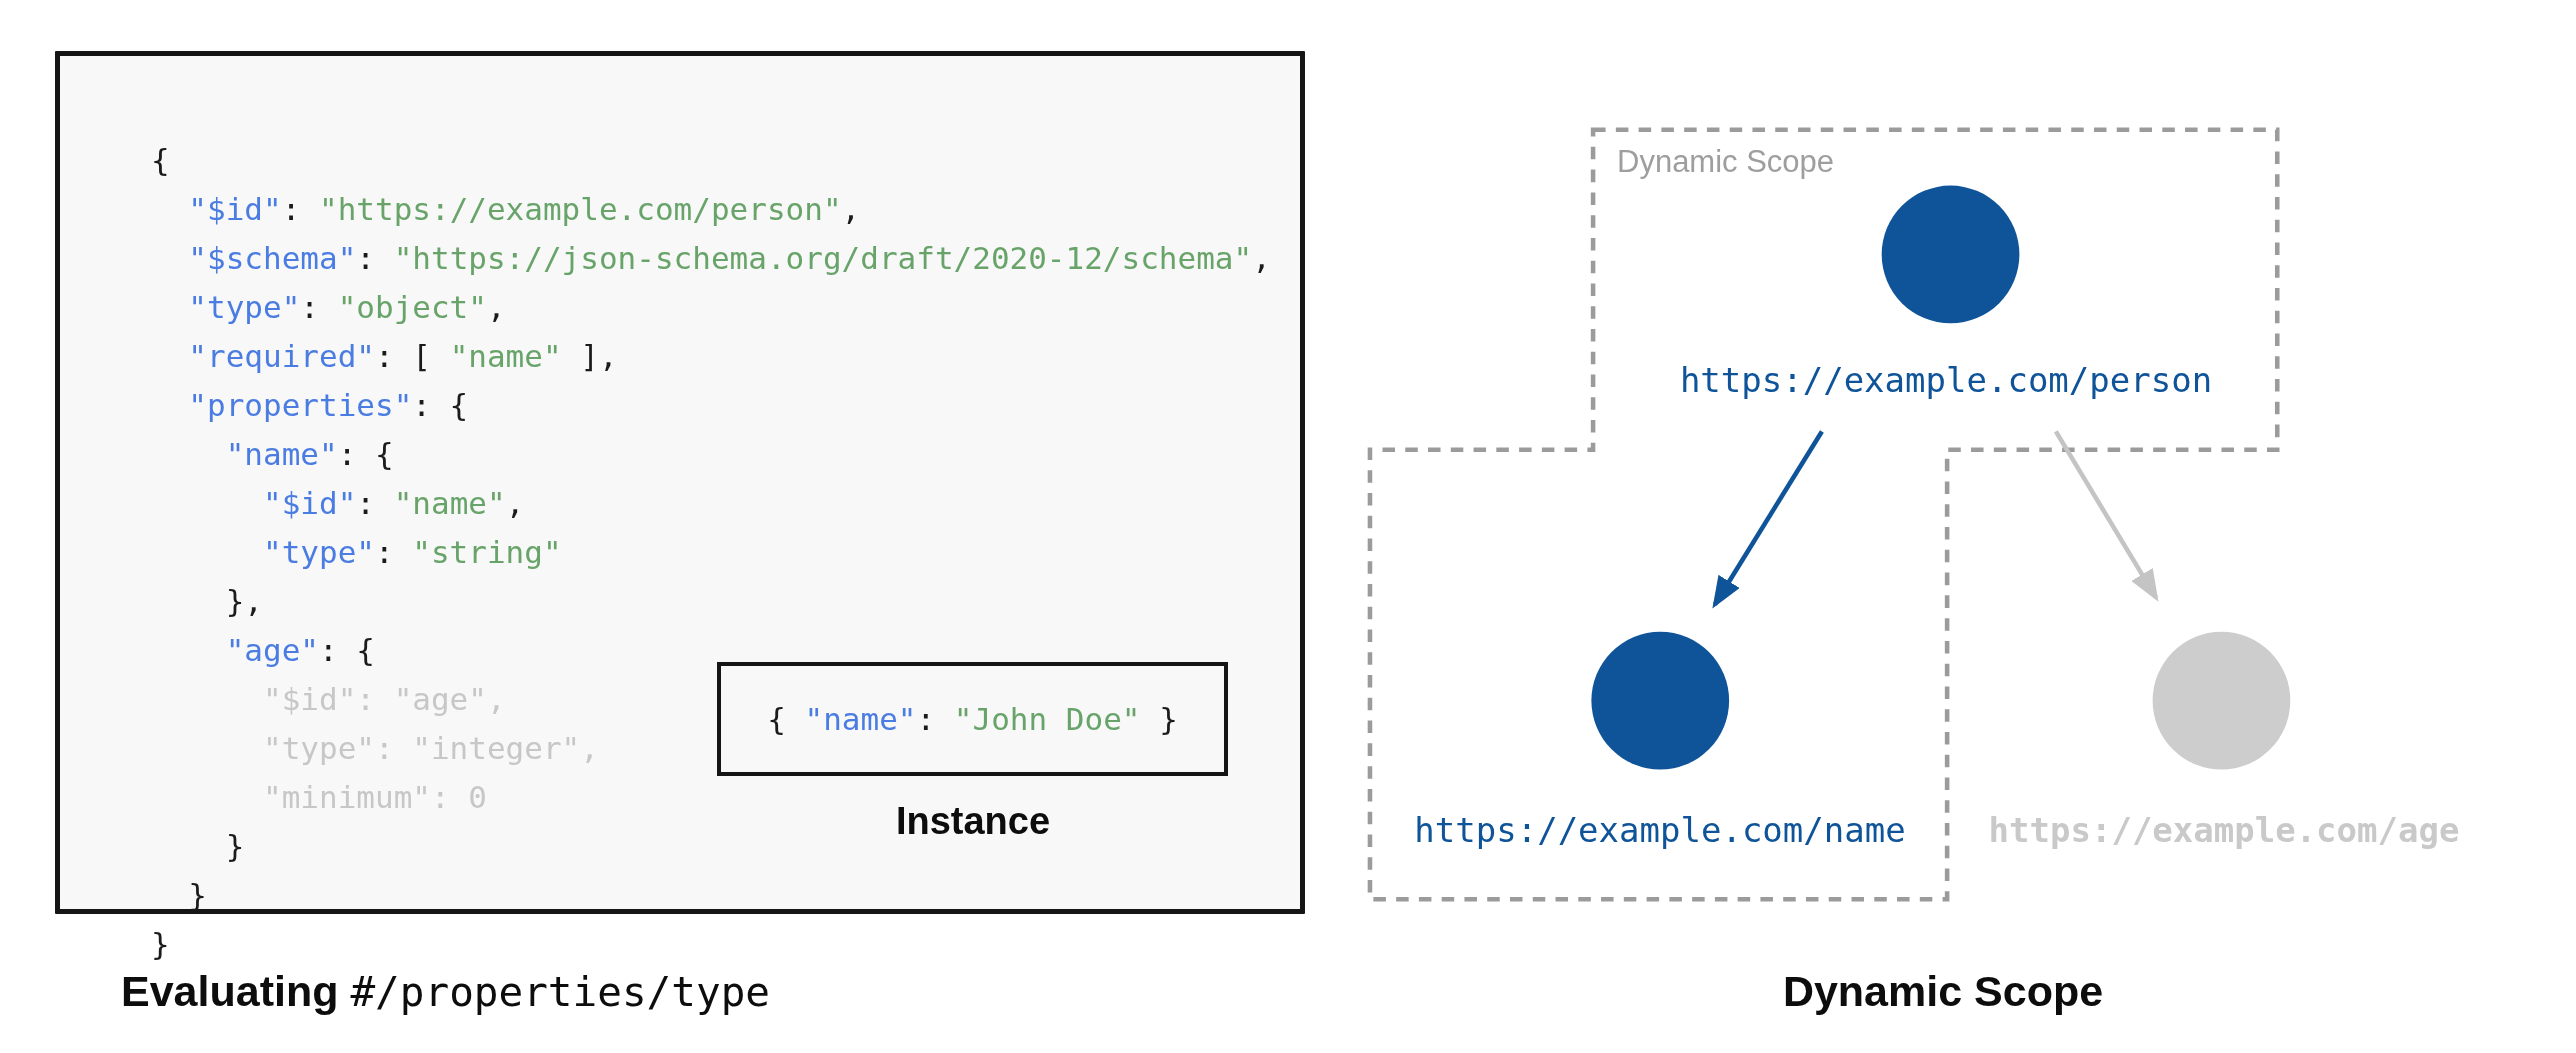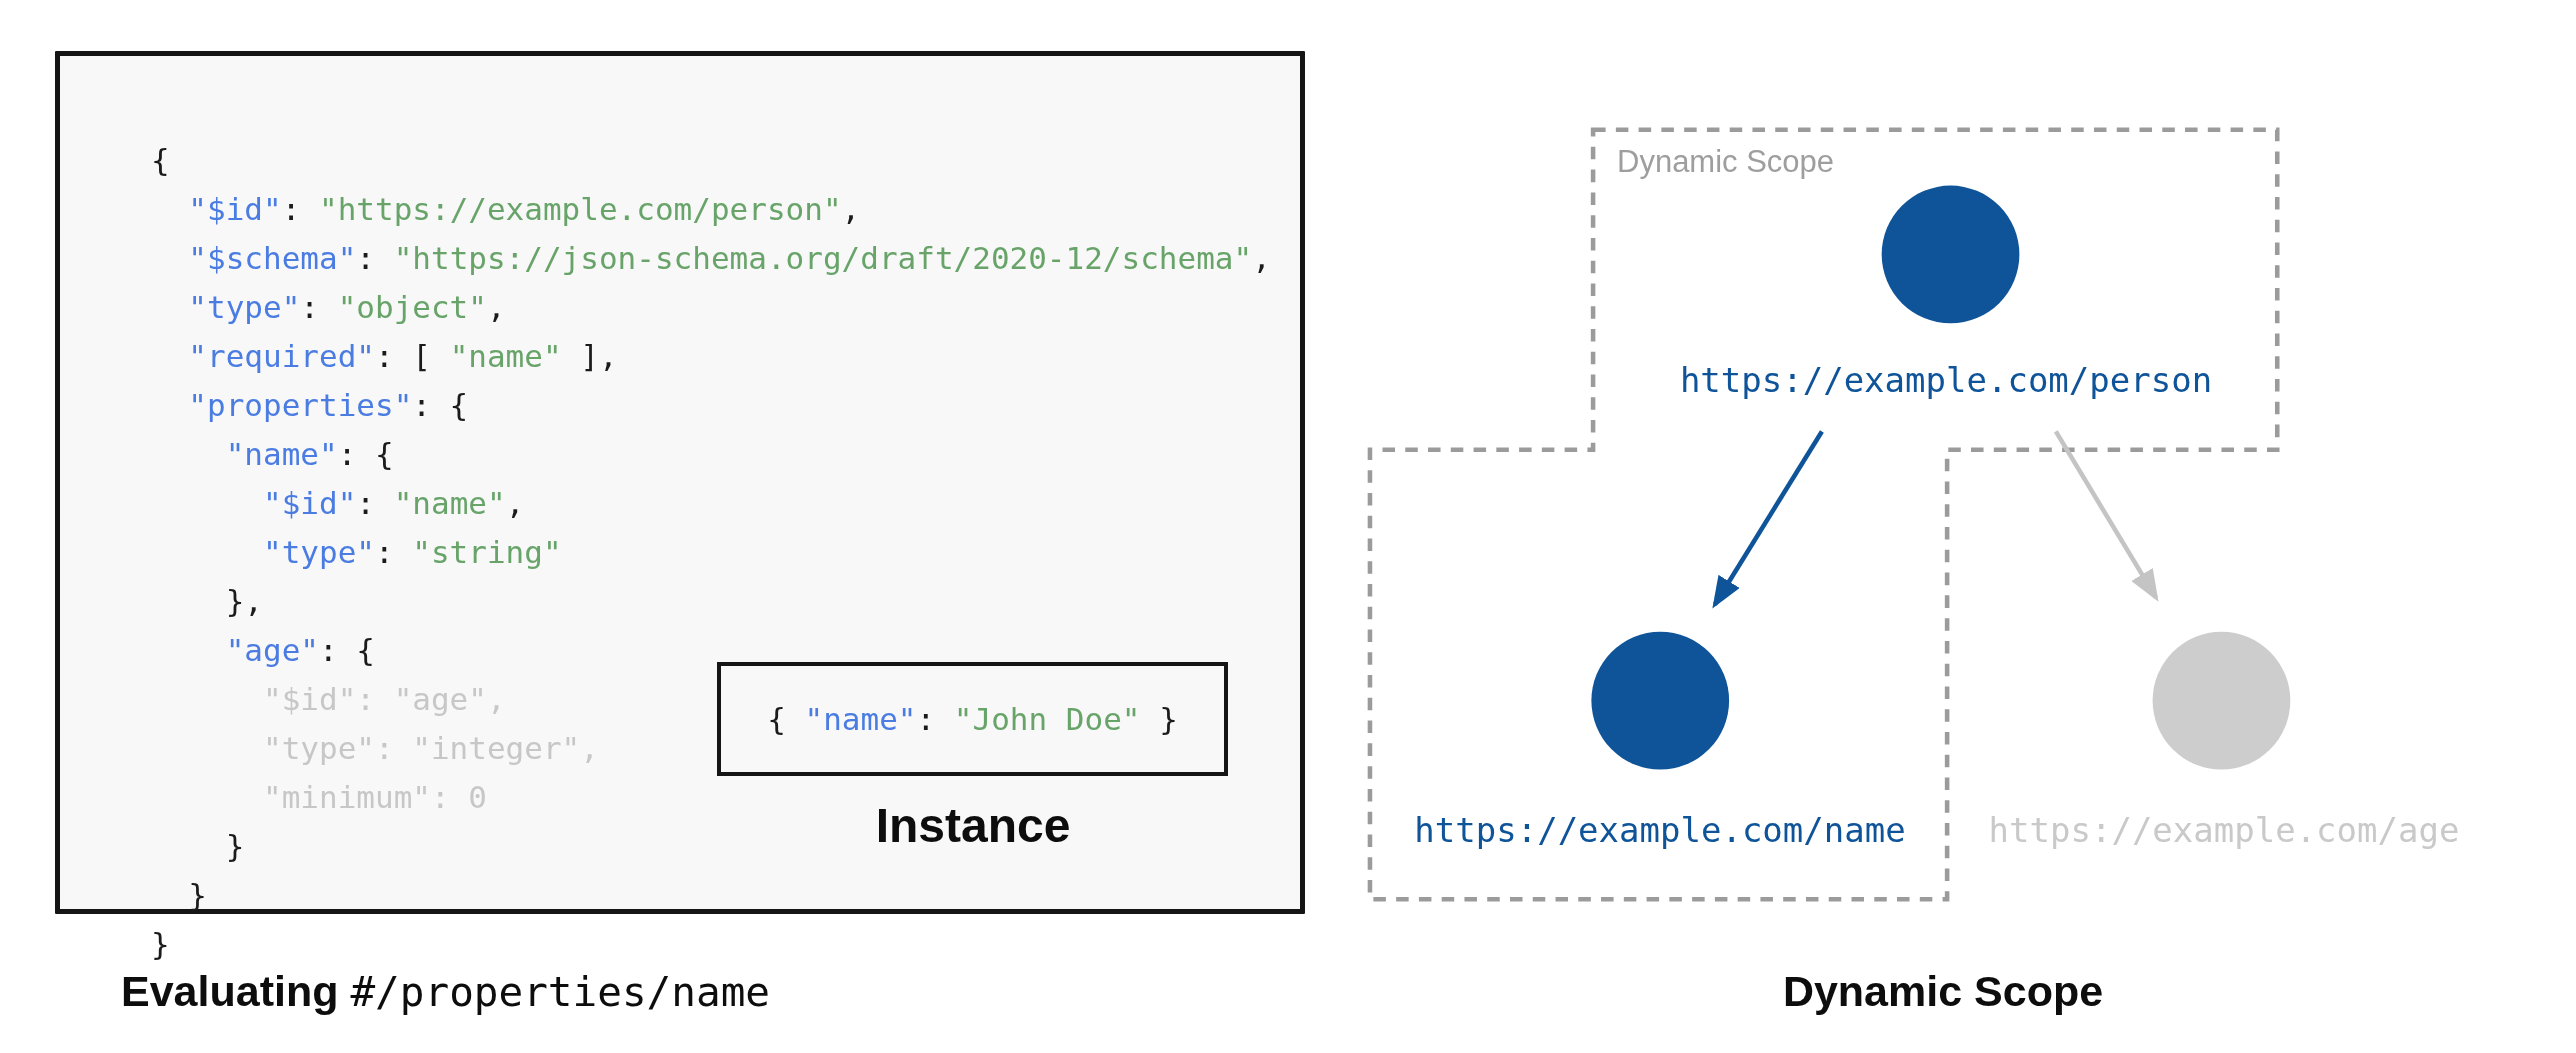--- a/index.html
+++ b/index.html
@@ -18,54 +18,54 @@
   .code .g{color:#c7c7c7;}   
 
   .instance-box{position:absolute;left:717px;top:662px;width:511px;height:114px;
                 box-sizing:border-box;border:4px solid #151515;background:#f8f8f8;
                 display:flex;align-items:center;justify-content:center;
                 font-family:"DejaVu Sans Mono","Liberation Mono",monospace;
                 font-size:31px;white-space:pre;}
   .instance-box .k{color:#4a7ce2;} .instance-box .s{color:#68a469;} .instance-box .p{color:#1b1b1b;}
 
   .instance-label{position:absolute;left:973px;top:802px;transform:translateX(-50%);
-                  font-weight:bold;font-size:48px;color:#0d0d0d;line-height:1;}
+                  font-weight:bold;font-size:38px;color:#0d0d0d;line-height:1;}
 
   .caption{position:absolute;top:970px;line-height:1;white-space:nowrap;color:#0d0d0d;}
   .caption .cap-bold{font-weight:bold;font-size:43px;font-family:"Liberation Sans",sans-serif;text-align:right;}
   .caption .cap-mono{font-size:41px;font-family:"DejaVu Sans Mono","Liberation Mono",monospace;}
   #caption-left{left:121px;}
   #caption-right{left:1943px;transform:translateX(-50%);}
 
   
   #diagram-svg{position:absolute;left:0;top:0;}
   .scope-label{position:absolute;left:1617px;top:146px;font-size:31px;color:#9e9e9e;line-height:1;}
   .node-url{position:absolute;transform:translateX(-50%);line-height:1;white-space:nowrap;
             font-family:"DejaVu Sans Mono","Liberation Mono",monospace;font-size:34px;}
   .url-blue{color:#0f5499;}
-  .url-gray{color:#c9c9c9;}
+  .url-gray{color:#c9c9c9;font-weight:bold;}
   #url-person{left:1946px;top:363px;}
   #url-name{left:1660px;top:813px;}
   #url-age{left:2224px;top:813px;}
 </style>
 </head>
 <body>
 
 <div id="stage">
 
   <div class="code-box">
     <pre class="code"><div><span class="p">{</span></div><div><span class="k">  "$id"</span><span class="p">: </span><span class="s">"https://example.com/person"</span><span class="p">,</span></div><div><span class="k">  "$schema"</span><span class="p">: </span><span class="s">"https://json-schema.org/draft/2020-12/schema"</span><span class="p">,</span></div><div><span class="k">  "type"</span><span class="p">: </span><span class="s">"object"</span><span class="p">,</span></div><div><span class="k">  "required"</span><span class="p">: [ </span><span class="s">"name"</span><span class="p"> ],</span></div><div><span class="k">  "properties"</span><span class="p">: {</span></div><div><span class="k">    "name"</span><span class="p">: {</span></div><div><span class="k">      "$id"</span><span class="p">: </span><span class="s">"name"</span><span class="p">,</span></div><div><span class="k">      "type"</span><span class="p">: </span><span class="s">"string"</span></div><div><span class="p">    },</span></div><div><span class="k">    "age"</span><span class="p">: {</span></div><div><span class="g">      "$id": "age",</span></div><div><span class="g">      "type": "integer",</span></div><div><span class="g">      "minimum": 0</span></div><div><span class="p">    }</span></div><div><span class="p">  }</span></div><div><span class="p">}</span></div></pre>
   </div>
 
   <div class="instance-box"><div><span class="p">{ </span><span class="k">"name"</span><span class="p">: </span><span class="s">"John Doe"</span><span class="p"> }</span></div></div>
 
   <div class="instance-label">Instance</div>
 
   <div class="caption" id="caption-left">
-    <span class="cap-bold">Evaluating </span><span class="cap-mono">#/properties/name</span>
+    <span class="cap-bold">Evaluating </span><span class="cap-mono">#/properties/type</span>
   </div>
 
   <svg id="diagram-svg" width="2576" height="1053" viewBox="0 0 4524 1850">
     <defs>
       <marker id="head-blue" viewBox="0 0 10 10" refX="8.5" refY="5" markerWidth="7" markerHeight="5.5" orient="auto" markerUnits="strokeWidth" preserveAspectRatio="none">
         <path d="M0,0 L10,5 L0,10 Z" fill="#0f5499"></path>
       </marker>
       <marker id="head-gray" viewBox="0 0 10 10" refX="8.5" refY="5" markerWidth="7" markerHeight="5.5" orient="auto" markerUnits="strokeWidth" preserveAspectRatio="none">
         <path d="M0,0 L10,5 L0,10 Z" fill="#c4c4c4"></path>
       </marker>

